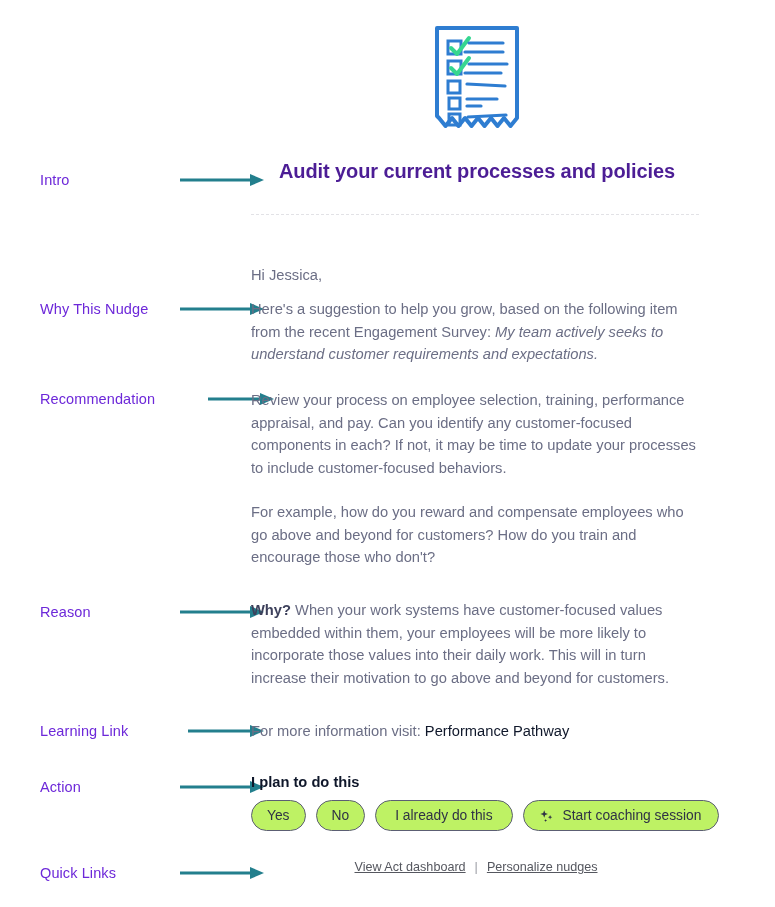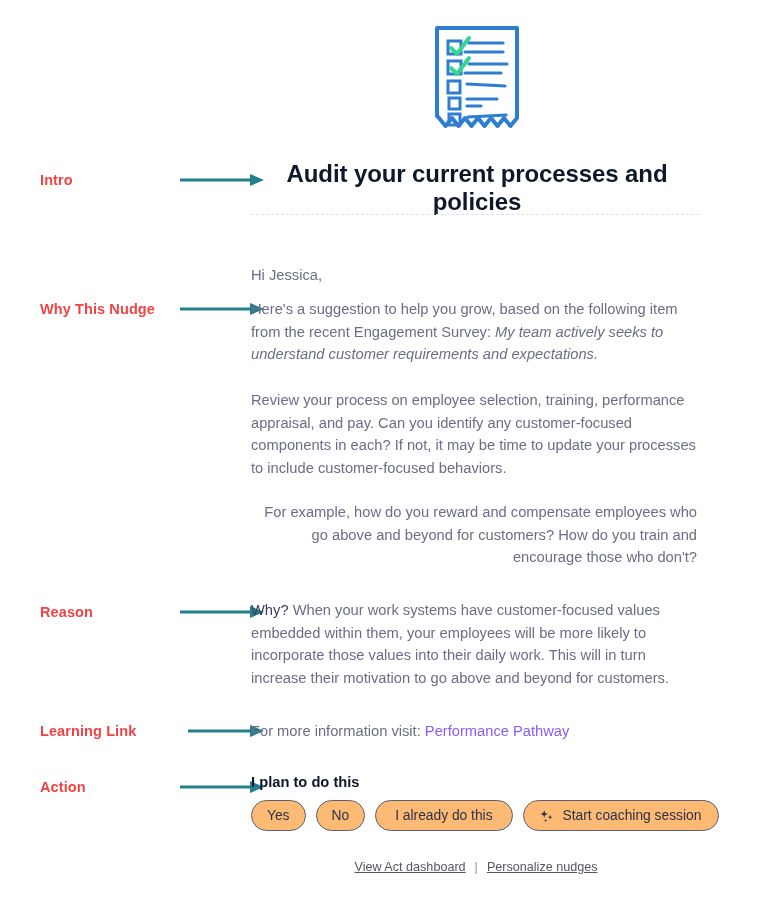--- a/index.html
+++ b/index.html
@@ -23,23 +23,23 @@
   
   .annot {
     position: absolute;
     left: 40px;
     width: 210px;
     display: flex;
     align-items: center;
     height: 20px;
   }
   .annot-label {
-    color: #ef4444;
+    color: #6d28d9;
     font-size: 14.5px;
-    font-weight: bold;
+    font-weight: normal;
     letter-spacing: 0.1px;
     white-space: nowrap;
   }
   .annot-arrow {
     position: absolute;
     left: 140px;
     width: 88px;
     height: 14px;
     display: block;
   }
@@ -54,23 +54,23 @@
     justify-content: center;
   }
 
   
   .title {
     position: absolute;
     left: 251px;
     top: 160px;
     width: 452px;
     text-align: center;
-    font-size: 24px;
+    font-size: 20px;
     font-weight: bold;
-    color: #0f172a;
+    color: #4c1d95;
     letter-spacing: -0.1px;
   }
 
   .divider {
     position: absolute;
     left: 251px;
     top: 214px;
     width: 448px;
     height: 1px;
     border-top: 1px dashed #e2e2e6;
@@ -82,34 +82,34 @@
     left: 251px;
     width: 446px;
     font-size: 14.7px;
     line-height: 22.5px;
     color: #6b6e85;
   }
   .body-text em {
     font-style: italic;
   }
   .body-text b {
-    font-weight: normal;
+    font-weight: bold;
     color: #3d405b;
     text-align: center;
   }
 
   .greeting { top: 264px; }
   .why-nudge { top: 298px; }
   .rec-1 { top: 389px; }
-  .rec-2 { top: 501px; text-align: right; }
+  .rec-2 { top: 501px; }
   .reason { top: 599px; }
   .learn { top: 720px; }
 
   .link {
-    color: #8b5cf6;
+    color: #0f172a;
     text-decoration: none;
     cursor: pointer;
   }
 
   
   .action-label {
     position: absolute;
     left: 251px;
     top: 774px;
     font-size: 14.7px;
@@ -122,21 +122,21 @@
     left: 251px;
     top: 800px;
     display: flex;
     gap: 10px;
     align-items: center;
   }
   .pill {
     height: 31px;
     border: 1px solid #5c5f73;
     border-radius: 16px;
-    background: #fdba74;
+    background: #bef264;
     color: #2f3245;
     font-family: "Liberation Sans", "DejaVu Sans", sans-serif;
     font-size: 13.8px;
     font-weight: normal;
     padding: 0 15px;
     display: inline-flex;
     align-items: center;
     justify-content: center;
     cursor: pointer;
     white-space: nowrap;
@@ -206,20 +206,27 @@
   </div>
 
   <div class="annot" style="top:299px">
     <span class="annot-label">Why This Nudge</span>
     <svg class="annot-arrow" viewBox="0 0 88 14">
       <line x1="0" y1="7" x2="72" y2="7" stroke="#237f8d" stroke-width="3"></line>
       <path d="M70 1 L84 7 L70 13 Z" fill="#237f8d"></path>
     </svg>
   </div>
 
+  <div class="annot" style="top:389px">
+    <span class="annot-label">Recommendation</span>
+    <svg class="annot-arrow" viewBox="0 0 88 14" style="left:168px">
+      <line x1="0" y1="7" x2="54" y2="7" stroke="#237f8d" stroke-width="3"></line>
+      <path d="M52 1 L66 7 L52 13 Z" fill="#237f8d"></path>
+    </svg>
+  </div>
 
   <div class="annot" style="top:602px">
     <span class="annot-label">Reason</span>
     <svg class="annot-arrow" viewBox="0 0 88 14">
       <line x1="0" y1="7" x2="72" y2="7" stroke="#237f8d" stroke-width="3"></line>
       <path d="M70 1 L84 7 L70 13 Z" fill="#237f8d"></path>
     </svg>
   </div>
 
   <div class="annot" style="top:721px">
@@ -231,20 +238,27 @@
   </div>
 
   <div class="annot" style="top:777px">
     <span class="annot-label">Action</span>
     <svg class="annot-arrow" viewBox="0 0 88 14">
       <line x1="0" y1="7" x2="72" y2="7" stroke="#237f8d" stroke-width="3"></line>
       <path d="M70 1 L84 7 L70 13 Z" fill="#237f8d"></path>
     </svg>
   </div>
 
+  <div class="annot" style="top:863px">
+    <span class="annot-label">Quick Links</span>
+    <svg class="annot-arrow" viewBox="0 0 88 14">
+      <line x1="0" y1="7" x2="72" y2="7" stroke="#237f8d" stroke-width="3"></line>
+      <path d="M70 1 L84 7 L70 13 Z" fill="#237f8d"></path>
+    </svg>
+  </div>
 
   <div class="title">Audit your current processes and policies</div>
   <div class="divider"></div>
 
   <div class="body-text greeting">Hi Jessica,</div>
 
   <div class="body-text why-nudge">
     <span>Here's a suggestion to help you grow, based on the following item from the recent Engagement Survey: </span><em>My team actively seeks to understand customer requirements and expectations.</em>
   </div>
 

